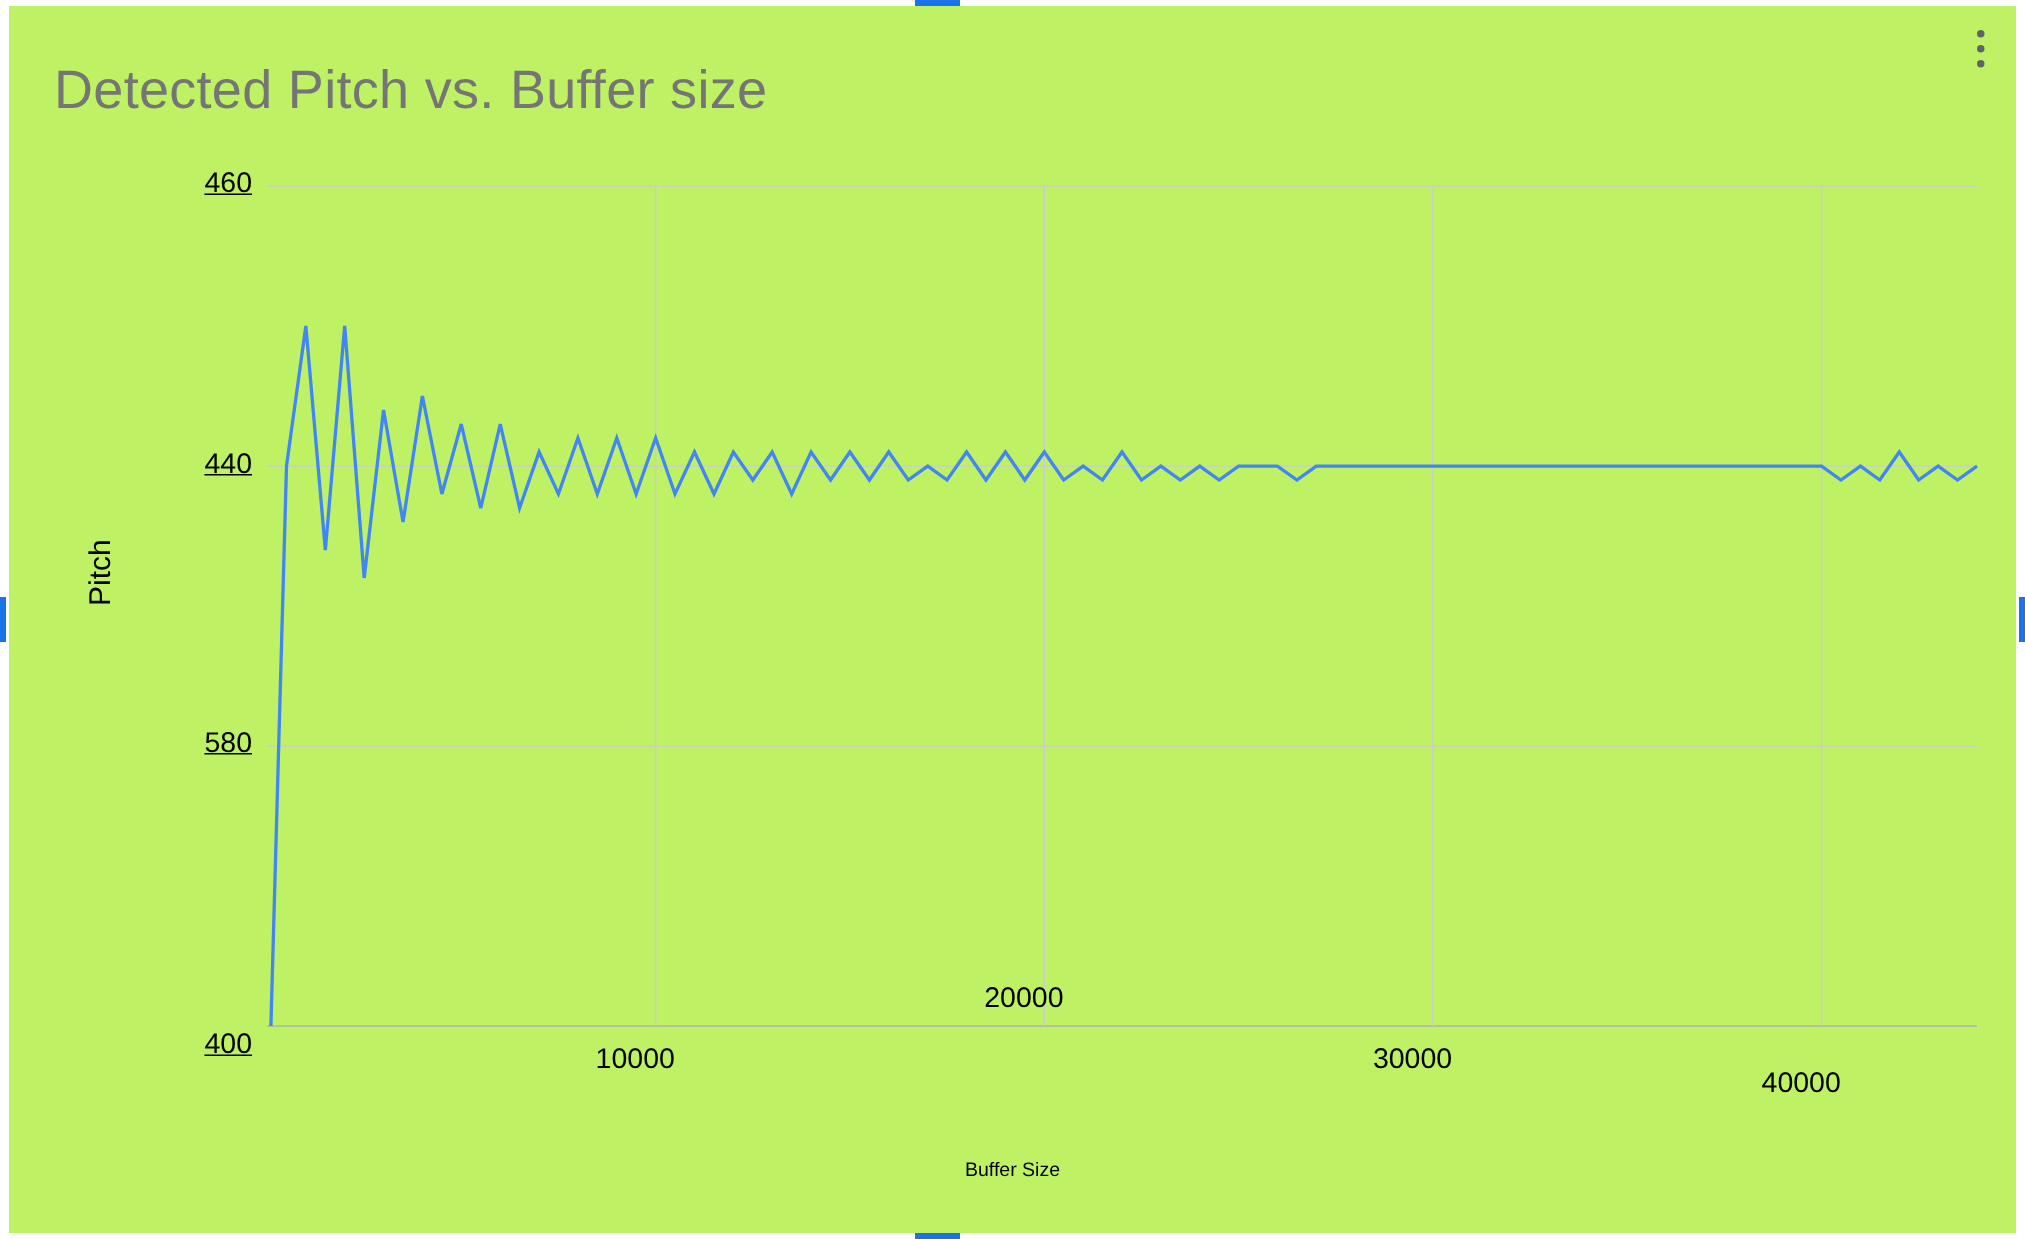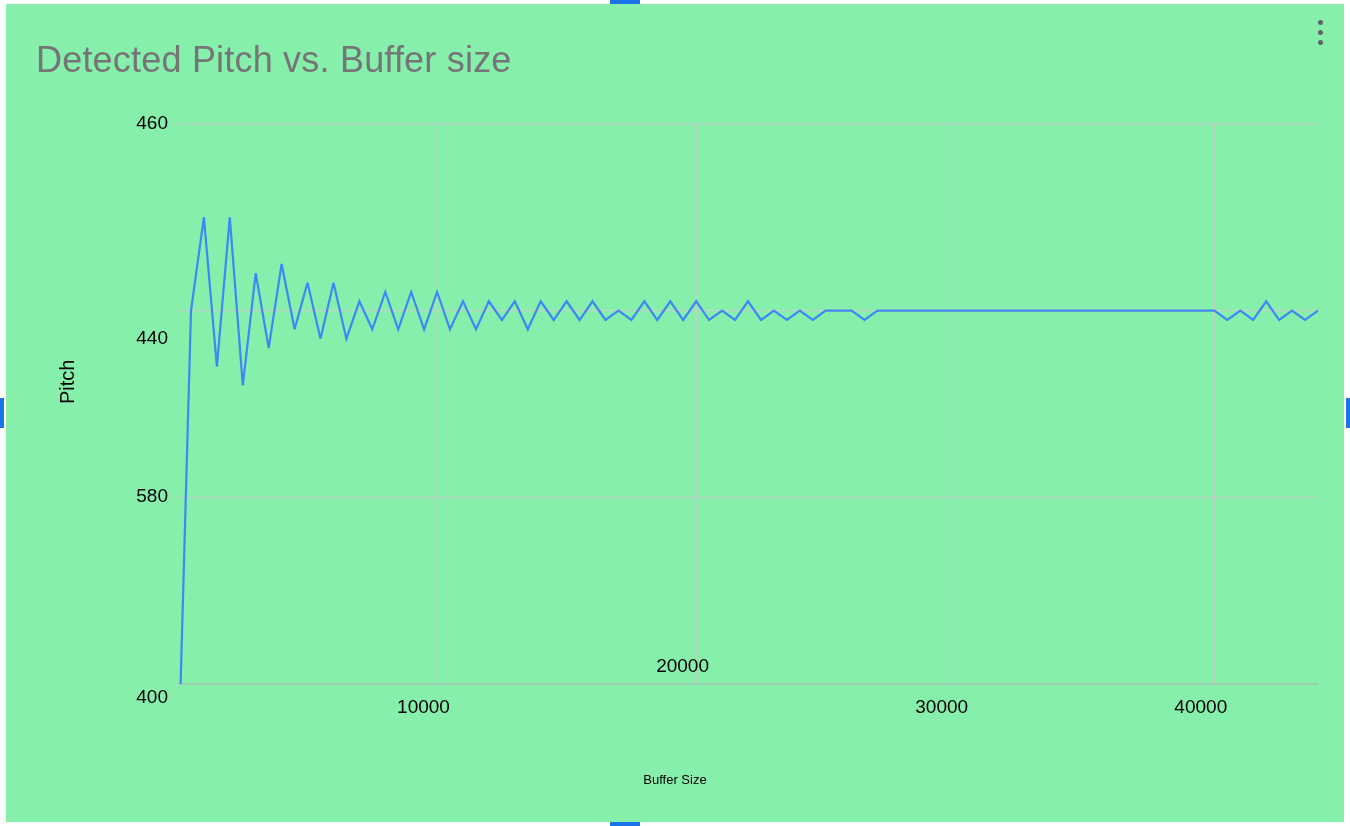--- a/index.html
+++ b/index.html
@@ -22,21 +22,21 @@
   .sel-bottom { left: 610px; top: 822px; width: 30px; height: 4px; }
   .sel-left   { left: 0;    top: 398px; width: 4px;  height: 30px; }
   .sel-right  { left: 1346px; top: 398px; width: 4px; height: 30px; }
 
   .chart-card {
     position: absolute;
     left: 6px;
     top: 4px;
     right: 6px;
     bottom: 4px;
-    background: #86efac;
+    background: #bef264;
   }
 
   .chart-title {
     position: absolute;
     left: 30px;
     top: 35px;
     font-size: 36px;
     color: #757575;
     font-weight: 400;
     letter-spacing: 0.2px;
@@ -84,21 +84,21 @@
     text-align: center;
     font-size: 13px;
     color: #000;
   }
 
   .tick-y, .tick-x {
     position: absolute;
     font-size: 19px;
     color: #000;
   }
-  .tick-y { text-align: right; width: 60px; }
+  .tick-y { text-align: right; width: 60px; text-decoration: underline; }
   .tick-x { text-align: left; width: 80px; }
 
   svg.plot-svg {
     position: absolute;
     left: 0; top: 0;
     width: 100%; height: 100%;
     overflow: visible;
   }
   .grid-line {
     stroke: #cccccc;
@@ -146,23 +146,23 @@
         <line x1="1036.3636363636363" y1="0" x2="1036.3636363636363" y2="560" class="grid-line"></line>
         <polyline points="2.6,560.0 13.0,186.7 25.9,93.3 38.9,242.7 51.8,93.3 64.8,261.3 77.7,149.3 90.7,224.0 103.6,140.0 116.6,205.3 129.5,158.7 142.5,214.7 155.5,158.7 168.4,214.7 181.4,177.3 194.3,205.3 207.3,168.0 220.2,205.3 233.2,168.0 246.1,205.3 259.1,168.0 272.0,205.3 285.0,177.3 298.0,205.3 310.9,177.3 323.9,196.0 336.8,177.3 349.8,205.3 362.7,177.3 375.7,196.0 388.6,177.3 401.6,196.0 414.5,177.3 427.5,196.0 440.5,186.7 453.4,196.0 466.4,177.3 479.3,196.0 492.3,177.3 505.2,196.0 518.2,177.3 531.1,196.0 544.1,186.7 557.0,196.0 570.0,177.3 583.0,196.0 595.9,186.7 608.9,196.0 621.8,186.7 634.8,196.0 647.7,186.7 660.7,186.7 673.6,186.7 686.6,196.0 699.5,186.7 712.5,186.7 725.5,186.7 738.4,186.7 751.4,186.7 764.3,186.7 777.3,186.7 790.2,186.7 803.2,186.7 816.1,186.7 829.1,186.7 842.0,186.7 855.0,186.7 868.0,186.7 880.9,186.7 893.9,186.7 906.8,186.7 919.8,186.7 932.7,186.7 945.7,186.7 958.6,186.7 971.6,186.7 984.5,186.7 997.5,186.7 1010.5,186.7 1023.4,186.7 1036.4,186.7 1049.3,196.0 1062.3,186.7 1075.2,196.0 1088.2,177.3 1101.1,196.0 1114.1,186.7 1127.0,196.0 1140.0,186.7" class="series-line" stroke="#4285f4"></polyline>
       </svg>
   </div>
 
   <div class="x-label">Buffer Size</div>
 
   <div id="yticks">
       <div class="tick-y" style="left: 102px; top: 668px; margin-top: 14px;">400</div>
       <div class="tick-y" style="left: 102px; top: 481.333px;">580</div>
-      <div class="tick-y" style="left: 102px; top: 294.667px; margin-top: 28px;">440</div>
+      <div class="tick-y" style="left: 102px; top: 294.667px;">440</div>
       <div class="tick-y" style="left: 102px; top: 108px;">460</div>
     </div>
   <div id="xticks">
       <div class="tick-x" style="left: 391.091px; top: 692px;">10000</div>
       <div class="tick-x" style="left: 650.182px; top: 651px;">20000</div>
       <div class="tick-x" style="left: 909.273px; top: 692px;">30000</div>
-      <div class="tick-x" style="left: 1168.36px; top: 692px;">40000</div>
+      <div class="tick-x" style="left: 1168.36px; top: 708px;">40000</div>
     </div>
 
 </div>
 
 </body></html>

